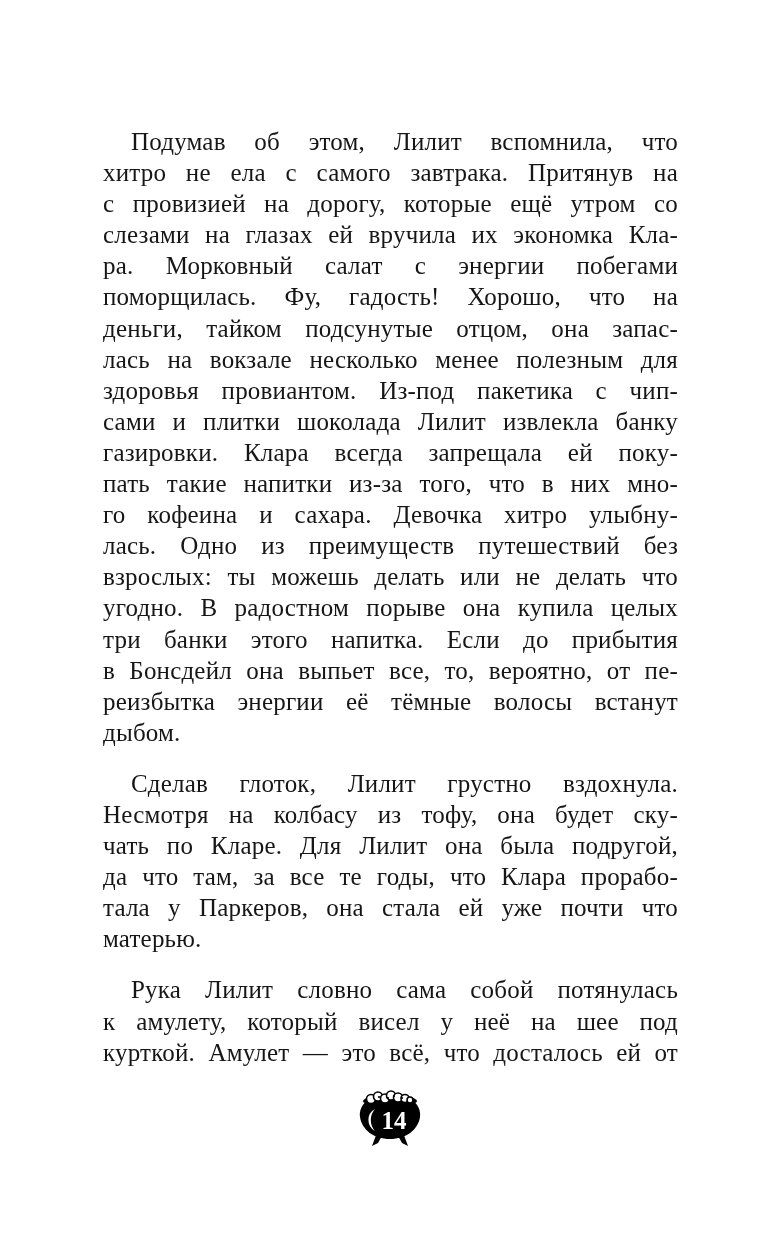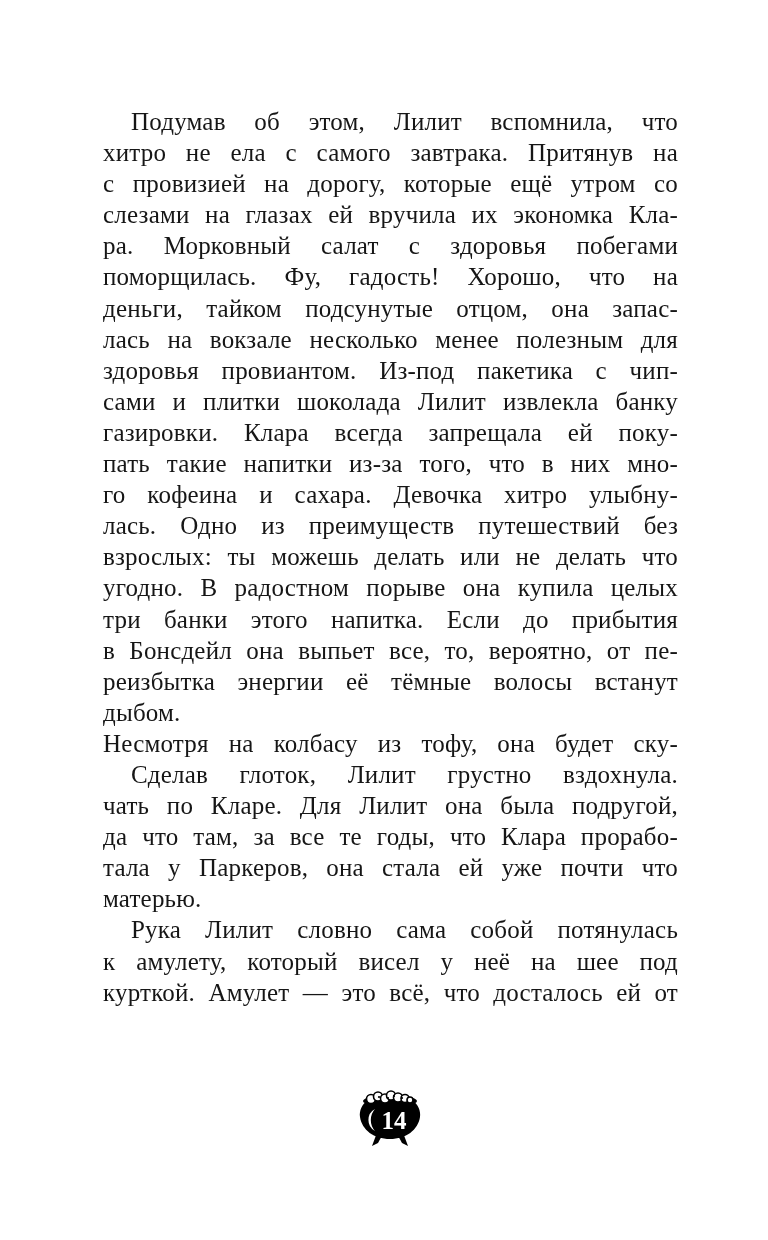--- a/index.html
+++ b/index.html
@@ -29,20 +29,21 @@
     color: #161616;
     letter-spacing: 0.2px;
   }
   .line {
     text-align: justify;
     text-align-last: justify;
     overflow: hidden;
   }
   .line.indent {
     text-indent: 28px;
+    margin-top: 20px;
   }
   .line.endline {
     text-align-last: left;
   }
   .ornament {
     position: absolute;
     left: 358px;
     top: 1088px;
     width: 64px;
     height: 60px;
@@ -55,38 +56,38 @@
 </head>
 <body>
 
 <div class="page">
 
   <div class="text-block" id="text-block">
       <div class="line indent">Подумав об этом, Лилит вспомнила, что</div>
       <div class="line">хитро не ела с самого завтрака. Притянув на</div>
       <div class="line">с провизией на дорогу, которые ещё утром со</div>
       <div class="line">слезами на глазах ей вручила их экономка Кла-</div>
-      <div class="line">ра. Морковный салат с здоровья побегами</div>
+      <div class="line">ра. Морковный салат с энергии побегами</div>
       <div class="line">поморщилась. Фу, гадость! Хорошо, что на</div>
       <div class="line">деньги, тайком подсунутые отцом, она запас-</div>
       <div class="line">лась на вокзале несколько менее полезным для</div>
       <div class="line">здоровья провиантом. Из-под пакетика с чип-</div>
       <div class="line">сами и плитки шоколада Лилит извлекла банку</div>
       <div class="line">газировки. Клара всегда запрещала ей поку-</div>
       <div class="line">пать такие напитки из-за того, что в них мно-</div>
       <div class="line">го кофеина и сахара. Девочка хитро улыбну-</div>
       <div class="line">лась. Одно из преимуществ путешествий без</div>
       <div class="line">взрослых: ты можешь делать или не делать что</div>
       <div class="line">угодно. В радостном порыве она купила целых</div>
       <div class="line">три банки этого напитка. Если до прибытия</div>
       <div class="line">в Бонсдейл она выпьет все, то, вероятно, от пе-</div>
       <div class="line">реизбытка энергии её тёмные волосы встанут</div>
       <div class="line endline">дыбом.</div>
+      <div class="line indent">Сделав глоток, Лилит грустно вздохнула.</div>
       <div class="line">Несмотря на колбасу из тофу, она будет ску-</div>
-      <div class="line indent">Сделав глоток, Лилит грустно вздохнула.</div>
       <div class="line">чать по Кларе. Для Лилит она была подругой,</div>
       <div class="line">да что там, за все те годы, что Клара прорабо-</div>
       <div class="line">тала у Паркеров, она стала ей уже почти что</div>
       <div class="line endline">матерью.</div>
       <div class="line indent">Рука Лилит словно сама собой потянулась</div>
       <div class="line">к амулету, который висел у неё на шее под</div>
       <div class="line">курткой. Амулет — это всё, что досталось ей от</div>
     </div>
 
   <div class="ornament">

